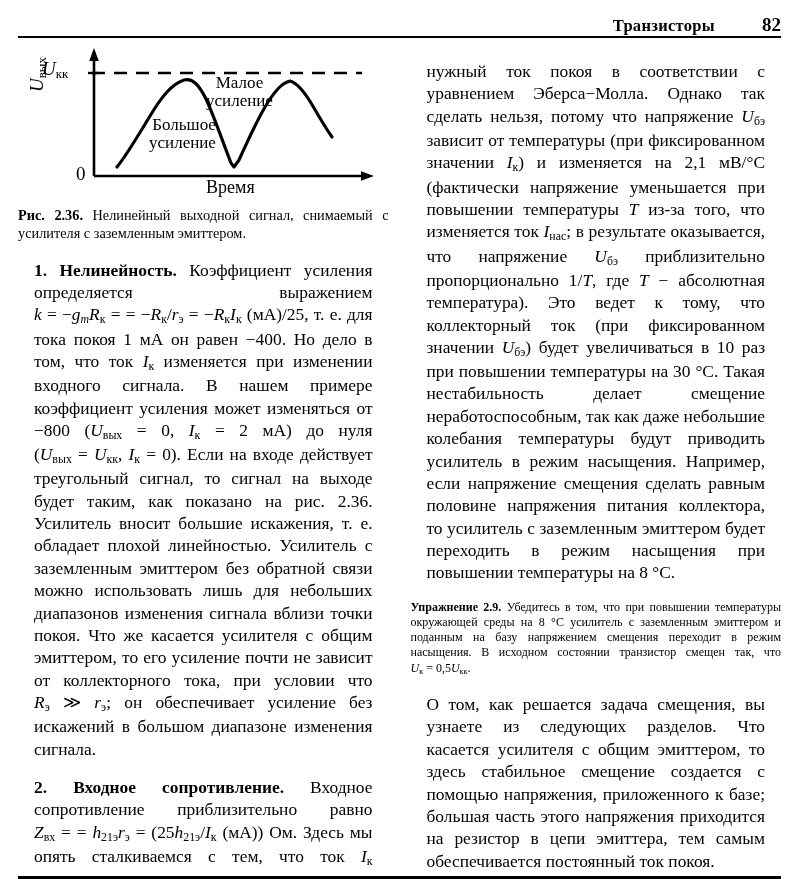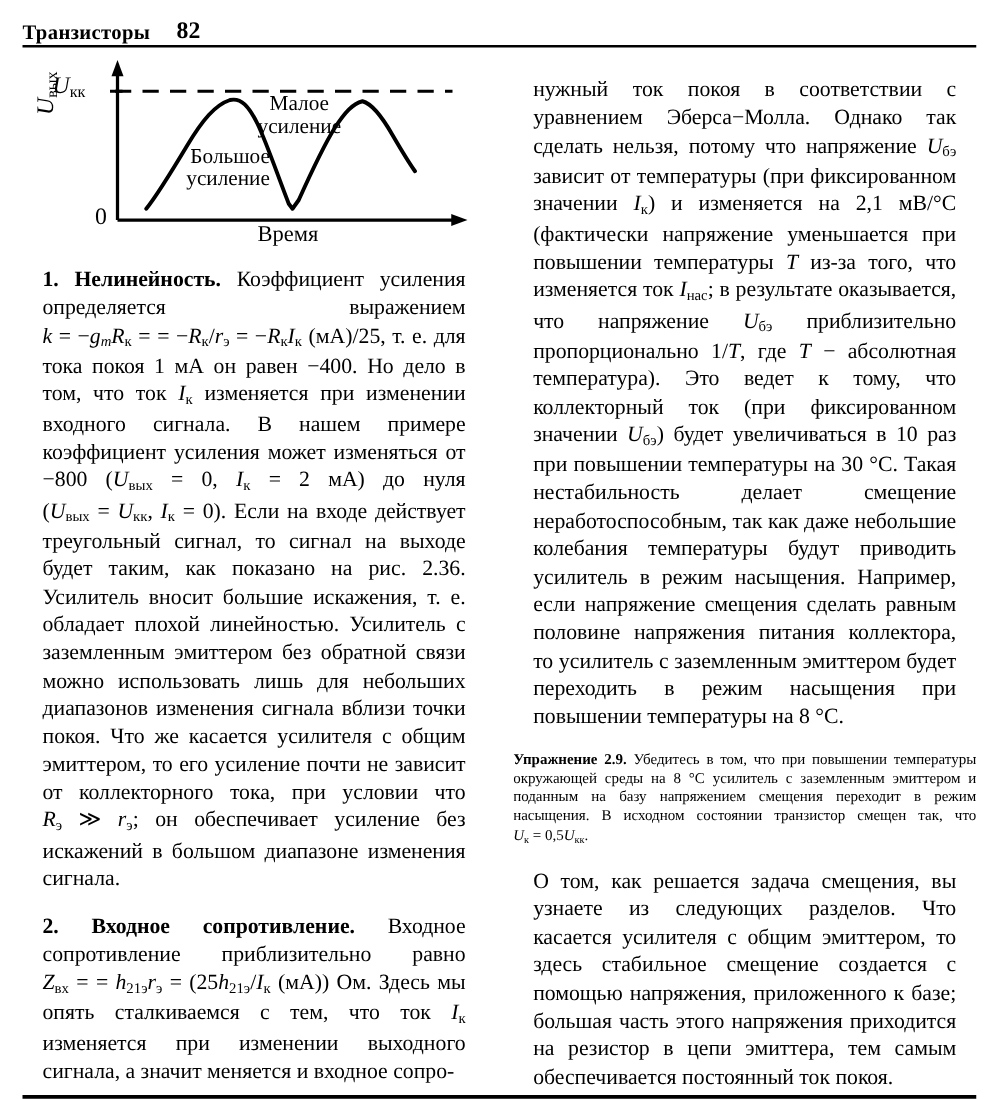--- a/index.html
+++ b/index.html
@@ -24,22 +24,22 @@
 
   
   .running-head {
     position: absolute;
     top: 6px;
     left: 18px;
     right: 18px;
     height: 30px;
     display: flex;
     align-items: flex-end;
-    justify-content: flex-start;
-    gap: 14px;
+    justify-content: flex-end;
+    gap: 40px;
     font-weight: bold;
   }
   .running-head .head-title {
     font-size: 16.5px;
     letter-spacing: 0.3px;
   }
   .running-head .page-number {
     font-size: 19px;
     min-width: 26px;
     text-align: right;
@@ -188,20 +188,24 @@
 
           <div style="position:absolute; left:188px; top:30px; font-size:17px; line-height:1.04; text-align:center;">
             Малое<br>усиление
           </div>
 
           <div style="position:absolute; left:131px; top:72px; font-size:17px; line-height:1.04; text-align:right;">
             Большое<br>усиление
           </div>
         </div>
 
+        <div class="fig-caption">
+          <b>Рис. 2.36.</b>
+          <span>Нелинейный выходной сигнал, снимаемый с усилителя с заземленным эмиттером.</span>
+        </div>
       </div>
 
       <p class="body lead-in">
         <b class="sec-head">1. Нелинейность.</b><span> Коэффициент усиления определяется выражением </span><span class="nb"><i>k</i> = −<i>g<span class="sub-i">m</span></i><i>R</i><span class="sub">к</span> =
           = −<i>R</i><span class="sub">к</span>/<i>r</i><span class="sub">э</span> = −<i>R</i><span class="sub">к</span><i>I</i><span class="sub">к</span> (мА)/25,</span><span> т. е. для тока покоя 1 мА он равен −400. Но дело в том, что ток </span><span class="nb"><i>I</i><span class="sub">к</span></span><span> изменяется при изменении входного сигнала. В нашем примере коэффициент усиления может изменяться от −800 (</span><span class="nb"><i>U</i><span class="sub">вых</span> = 0, <i>I</i><span class="sub">к</span> = 2 мА</span><span>) до нуля (</span><span class="nb"><i>U</i><span class="sub">вых</span> = <i>U</i><span class="sub">кк</span>, <i>I</i><span class="sub">к</span> = 0</span><span>). Если на входе действует треугольный сигнал, то сигнал на выходе будет таким, как показано на рис. 2.36. Усилитель вносит большие искажения, т. е. обладает плохой линейностью. Усилитель с заземленным эмиттером без обратной связи можно использовать лишь для небольших диапазонов изменения сигнала вблизи точки покоя. Что же касается усилителя с общим эмиттером, то его усиление почти не зависит от коллекторного тока, при условии что </span><span class="nb"><i>R</i><span class="sub">э</span> ≫ <i>r</i><span class="sub">э</span>;</span><span> он обеспечивает усиление без искажений в большом диапазоне изменения сигнала.</span>
       </p>
 
       <p class="body">
         <b class="sec-head">2. Входное сопротивление.</b><span> Входное сопротивление приблизительно равно </span><span class="nb"><i>Z</i><span class="sub">вх</span> =
           = <i>h</i><span class="sub">21э</span><i>r</i><span class="sub">э</span> = (25<i>h</i><span class="sub">21э</span>/<i>I</i><span class="sub">к</span> (мА))</span><span> Ом. Здесь мы опять сталкиваемся с тем, что ток </span><span class="nb"><i>I</i><span class="sub">к</span></span><span> изменяется при изменении выходного сигнала, а значит меняется и входное сопро-</span>

